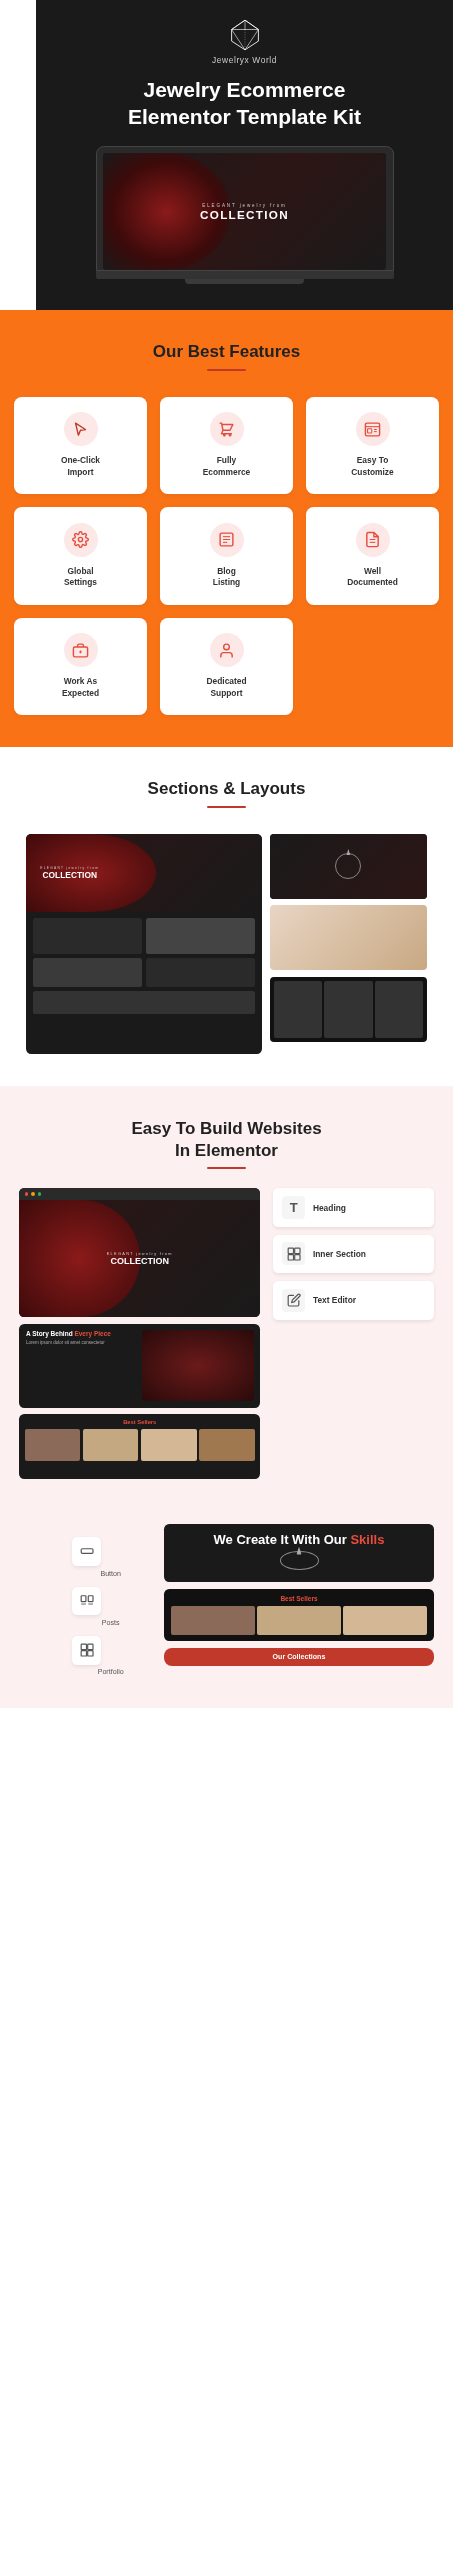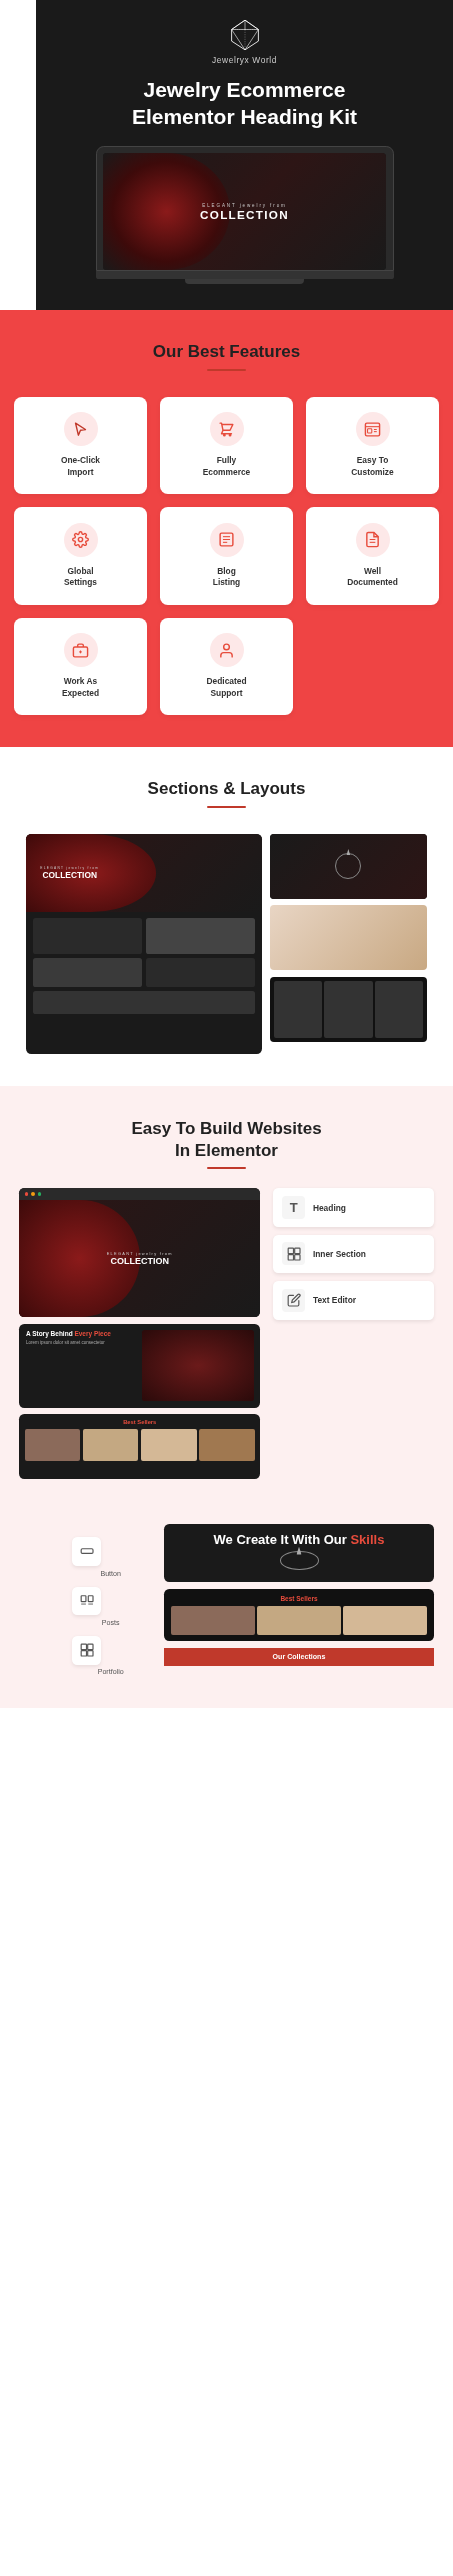--- a/index.html
+++ b/index.html
@@ -112,21 +112,21 @@
     .laptop-stand {
       width: 40%;
       height: 5.2px;
       background: #3a3a3a;
       margin: 0 auto;
       border-radius: 0 0 3.9px 3.9px;
     }
 
     
     .features-section {
-      background: #ef4444;
+      background: #f97316;
       padding: 32px 14px;
       text-align: center;
     }
     .section-title {
       font-size: 17px;
       font-weight: 700;
       color: #222;
       margin-bottom: 6.5px;
     }
     .section-title-underline {
@@ -538,21 +538,21 @@
       grid-template-columns: repeat(3, 1fr);
       gap: 2.6px;
     }
     .bottom-seller-item {
       background: #555;
       border-radius: 1.9px;
       height: 29px;
     }
     .bottom-tagline {
       background: #c0392b;
-      border-radius: 0;
+      border-radius: 8px;
       padding: 5.2px 7.8px;
       text-align: center;
       color: #fff;
       font-size: 7.1px;
       font-weight: 600;
     }
   </style>
 </head>
 <body>
 
@@ -568,21 +568,21 @@
       <line x1="25" y1="2" x2="25" y2="18" stroke="#fff" stroke-width="1"></line>
       <line x1="25" y1="18" x2="2" y2="18" stroke="#fff" stroke-width="0.5" stroke-dasharray="2"></line>
       <line x1="25" y1="18" x2="48" y2="18" stroke="#fff" stroke-width="0.5" stroke-dasharray="2"></line>
       <line x1="25" y1="18" x2="25" y2="53" stroke="#fff" stroke-width="0.5" stroke-dasharray="2"></line>
     </svg>
     <span class="logo-text">Jewelryx World</span>
   </div>
 
   <h1 class="hero-title">
     <span>Jewelry Ecommerce</span>
-    <span>Elementor Heading Kit</span>
+    <span>Elementor Template Kit</span>
   </h1>
 
   <div class="laptop-mockup">
     <div class="laptop-outer">
       <div class="laptop-screen">
         <div class="laptop-screen-content">
           <div class="laptop-screen-rose"></div>
           <div class="laptop-screen-text">
             <span class="elegant-text">ELEGANT jewelry from</span>
             <span class="collection-text">COLLECTION</span>

